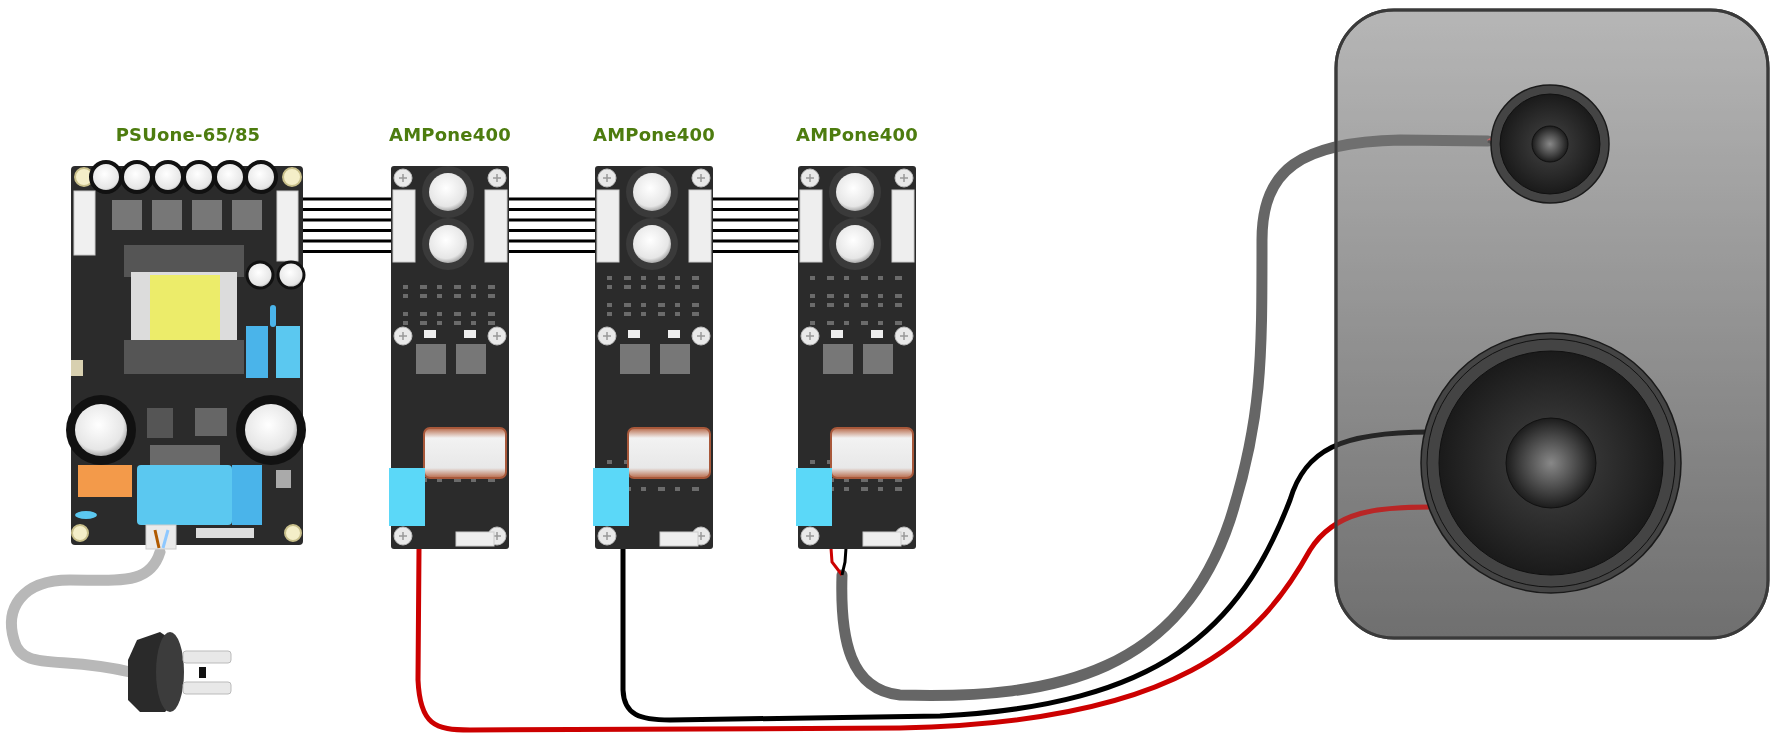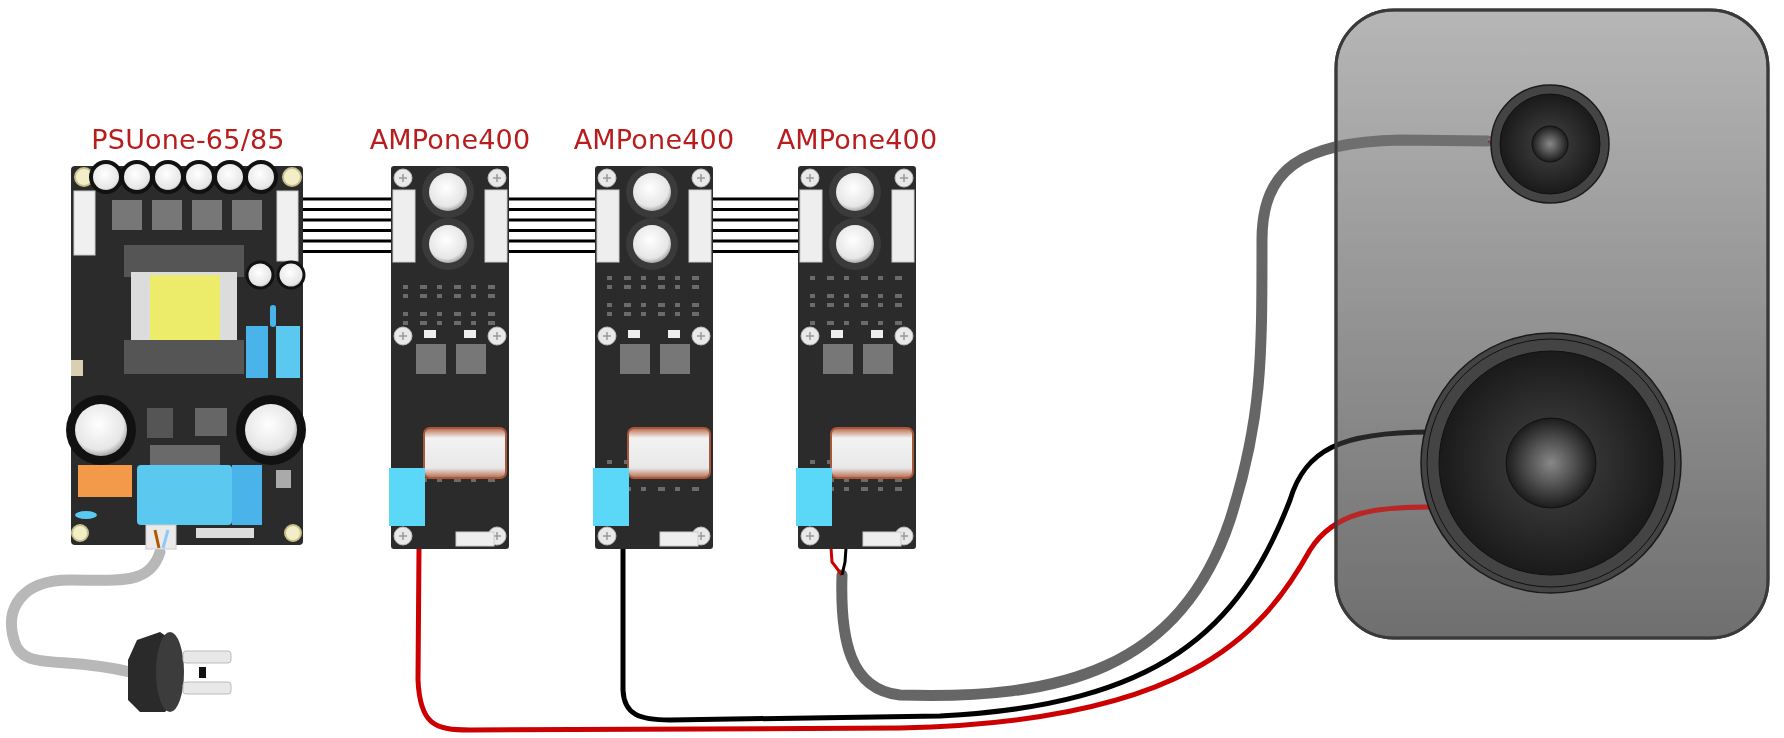--- a/index.html
+++ b/index.html
@@ -1,18 +1,18 @@
 <!DOCTYPE html>
 <html><head>
 <meta charset="utf-8">
 <style>
   html,body{margin:0;padding:0;background:#ffffff;}
   body{width:1784px;height:738px;position:relative;overflow:hidden;font-family:"DejaVu Sans","Liberation Sans",sans-serif;}
   svg{position:absolute;left:0;top:0;}
-  .label{position:absolute;font-weight:normal;font-size:27px;color:#b91c1c;letter-spacing:0.2px;white-space:nowrap;transform:translateX(-50%);}
+  .label{position:absolute;font-weight:bold;font-size:18px;color:#4d7c0f;letter-spacing:0.2px;white-space:nowrap;transform:translateX(-50%);}
 </style>
 </head>
 <body>
 
 <svg width="1784" height="738" viewBox="0 0 1784 738">
   <defs>
     <linearGradient id="cab" x1="0" y1="0" x2="0" y2="1">
       <stop offset="0" stop-color="#c8c8c8"></stop>
       <stop offset="1" stop-color="#666666"></stop>
     </linearGradient>

